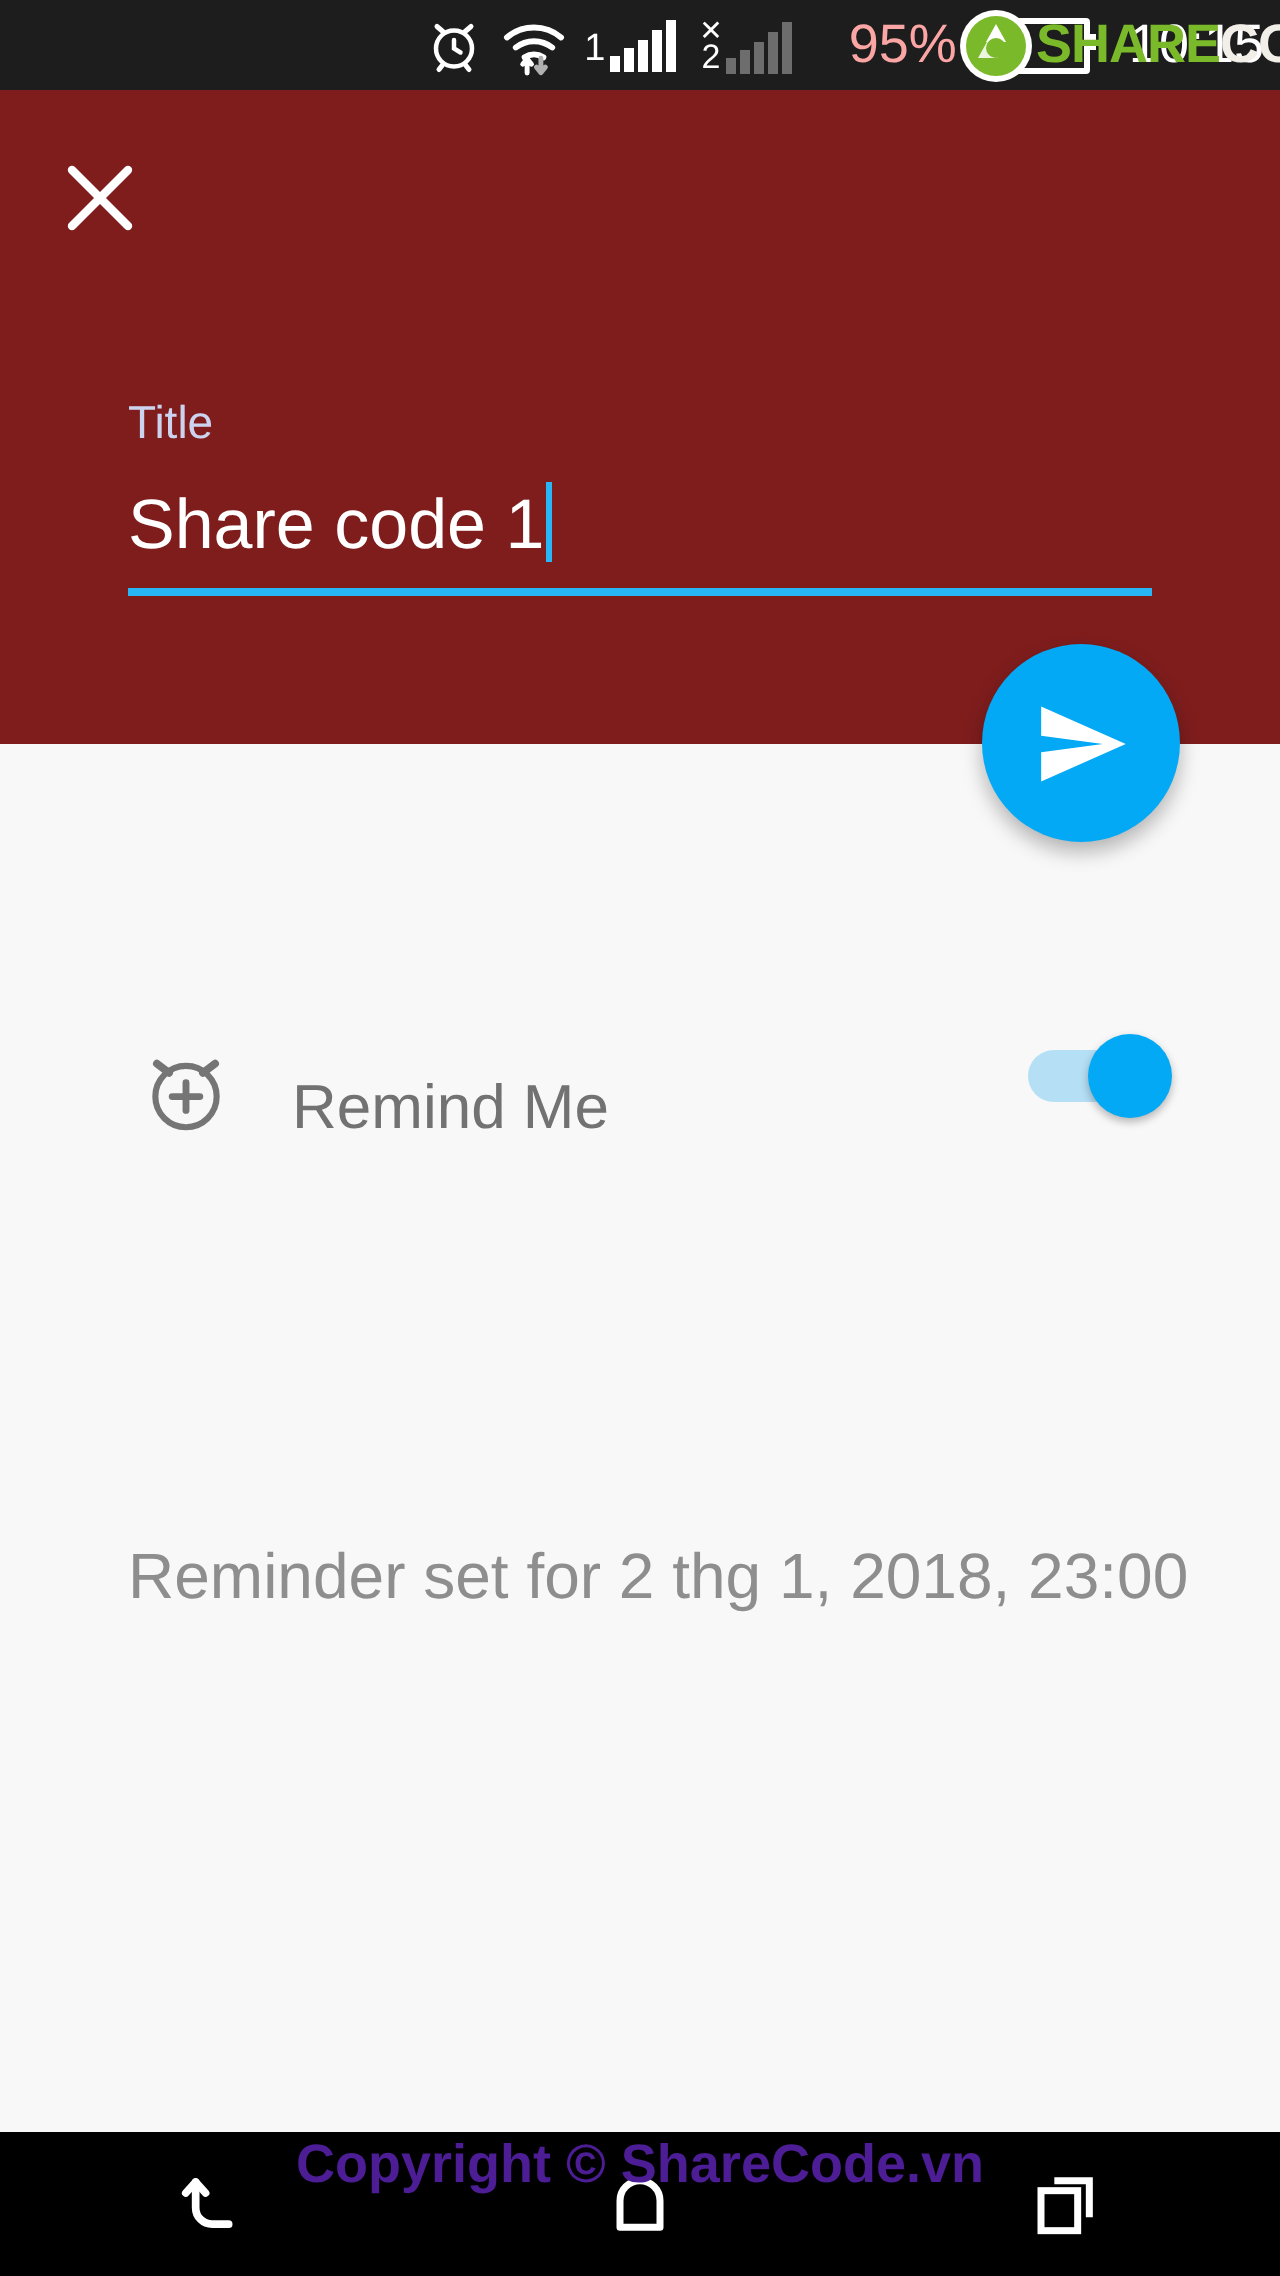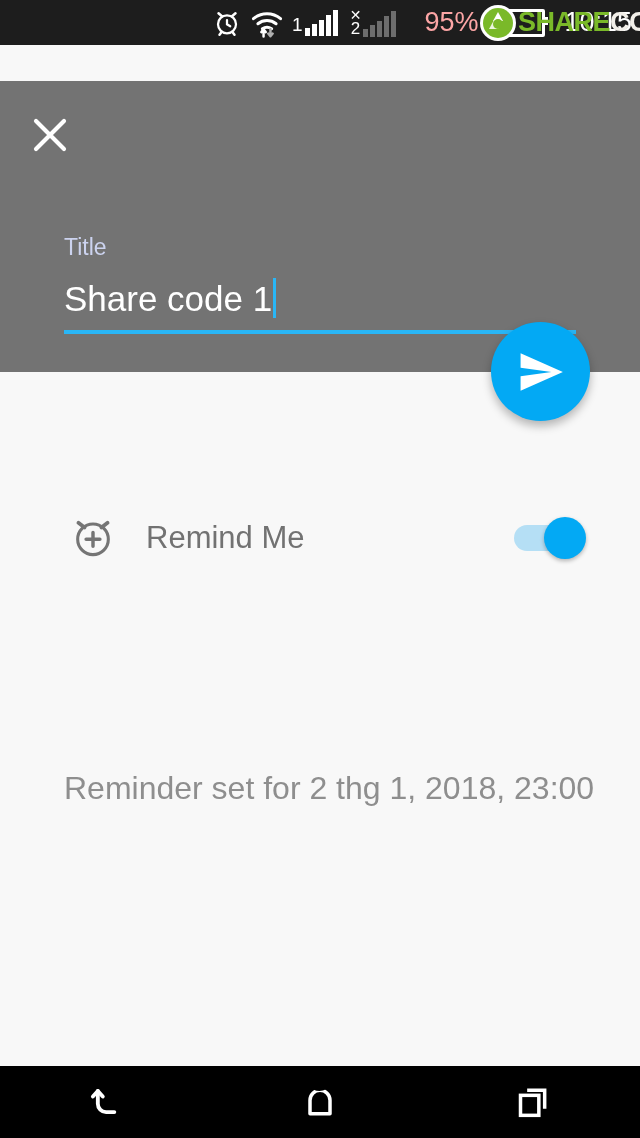--- a/index.html
+++ b/index.html
@@ -66,23 +66,22 @@
     width: 3px; height: 8px;
     background: #fff;
   }
 
   
   #header {
     position: absolute;
     top: 45px; left: 0;
     width: 640px;
     height: 327px;
-    background: #737373;
+    background: #7f1d1d;
     box-sizing: border-box;
-    margin-top: 36px;
   }
   #close-btn {
     position: absolute;
     top: 26px; left: 22px;
     width: 56px; height: 56px;
     display: flex;
     align-items: center;
     justify-content: center;
     cursor: pointer;
   }
@@ -153,21 +152,21 @@
     background: #f8f8f8;
   }
 
   #remind-row {
     position: absolute;
     top: 133px;
     left: 0;
     width: 640px;
     height: 64px;
     display: flex;
-    align-items: center;
+    align-items: flex-end;
     cursor: pointer;
   }
   #alarm-icon-wrap {
     margin-left: 70px;
     width: 46px; height: 46px;
     display: flex; align-items: center; justify-content: center;
   }
   #remind-label {
     margin-left: 30px;
     color: #727272;
@@ -273,21 +272,21 @@
     align-items: center;
     justify-content: center;
     cursor: pointer;
   }
   #nav-watermark {
     position: absolute;
     top: 1067px;
     left: 0;
     width: 640px;
     text-align: center;
-    color: #000000;
+    color: #4c1d95;
     font-size: 27px;
     font-weight: bold;
     pointer-events: none;
     z-index: 3;
   }
 
   
   #logo-watermark {
     position: absolute;
     top: 0px;

